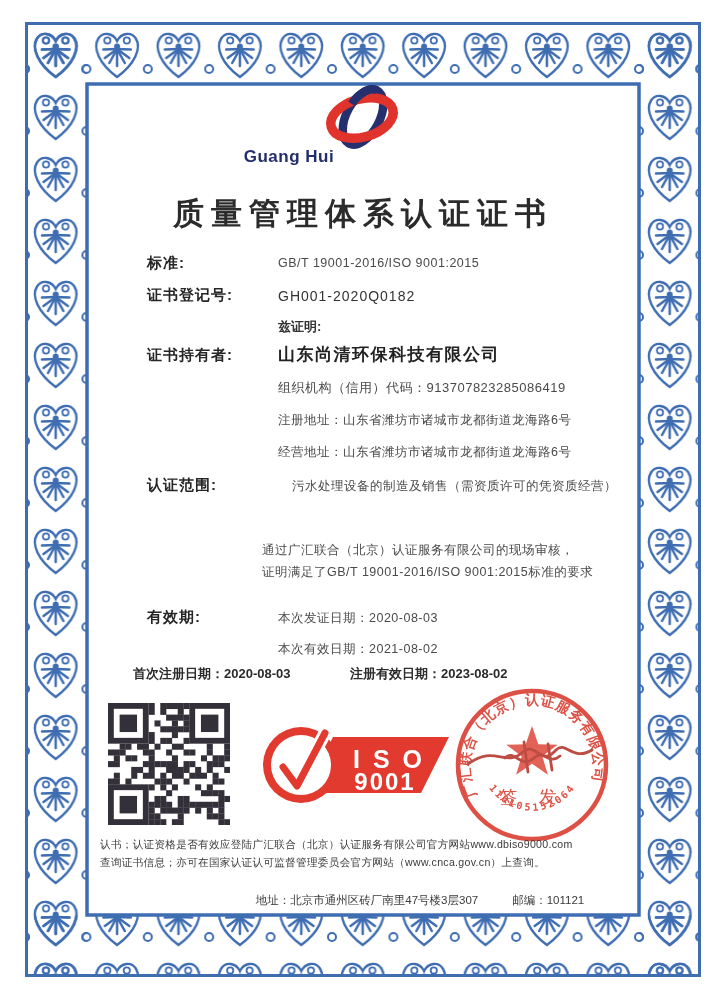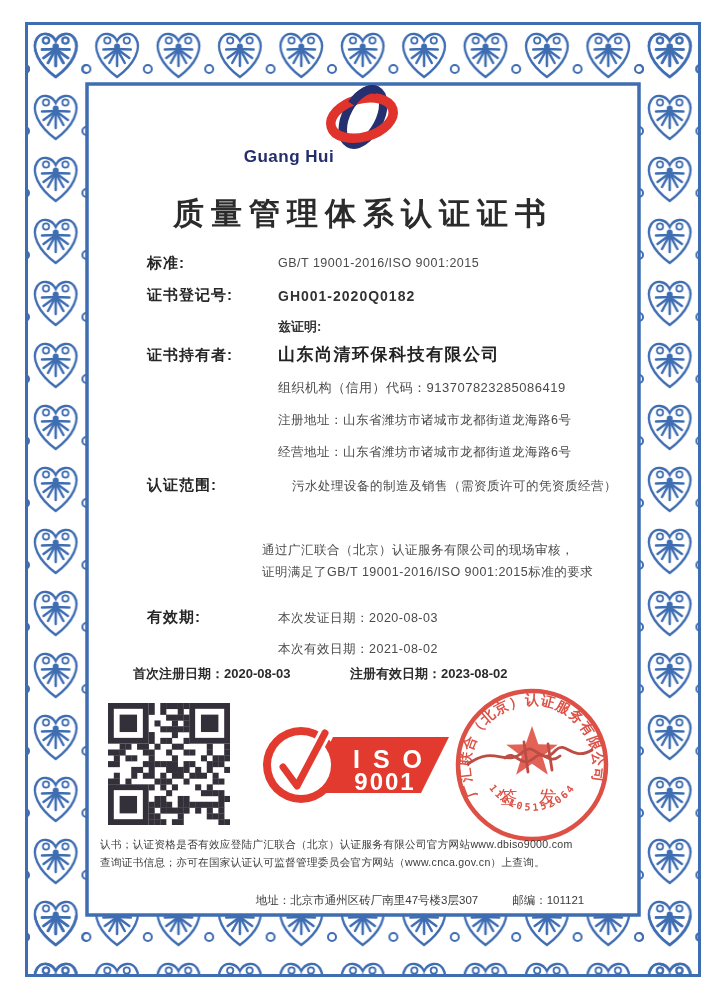--- a/index.html
+++ b/index.html
@@ -4,21 +4,21 @@
 <style>
   html,body{margin:0;padding:0;}
   body{
     width:726px;height:1000px;position:relative;background:#ffffff;
     font-family:"Liberation Sans","DejaVu Sans",sans-serif;overflow:hidden;
   }
   .layer{position:absolute;left:0;top:0;width:726px;height:1000px;}
   .abs{position:absolute;}
   .lbl{font-weight:bold;font-size:15px;color:#262626;letter-spacing:1px;}
   .val{font-size:12.5px;color:#4a4a4a;letter-spacing:0.5px;}
-  .val-strong{font-size:14px;font-weight:bold;color:#333;letter-spacing:1px;}
+  .val-strong{font-size:14px;font-weight:normal;color:#333;letter-spacing:1px;}
   .company{font-size:17px;font-weight:bold;color:#222;letter-spacing:1.5px;}
   .hereby{font-size:13px;font-weight:bold;color:#333;}
   .title{
     position:absolute;left:0;top:193px;width:726px;text-align:center;
     font-size:31px;font-weight:bold;color:#2b2b2b;letter-spacing:7px;
   }
   .logo-text{
     position:absolute;left:0;top:147px;width:578px;text-align:center;
     font-size:17px;font-weight:bold;color:#232e6b;letter-spacing:0.5px;
   }

